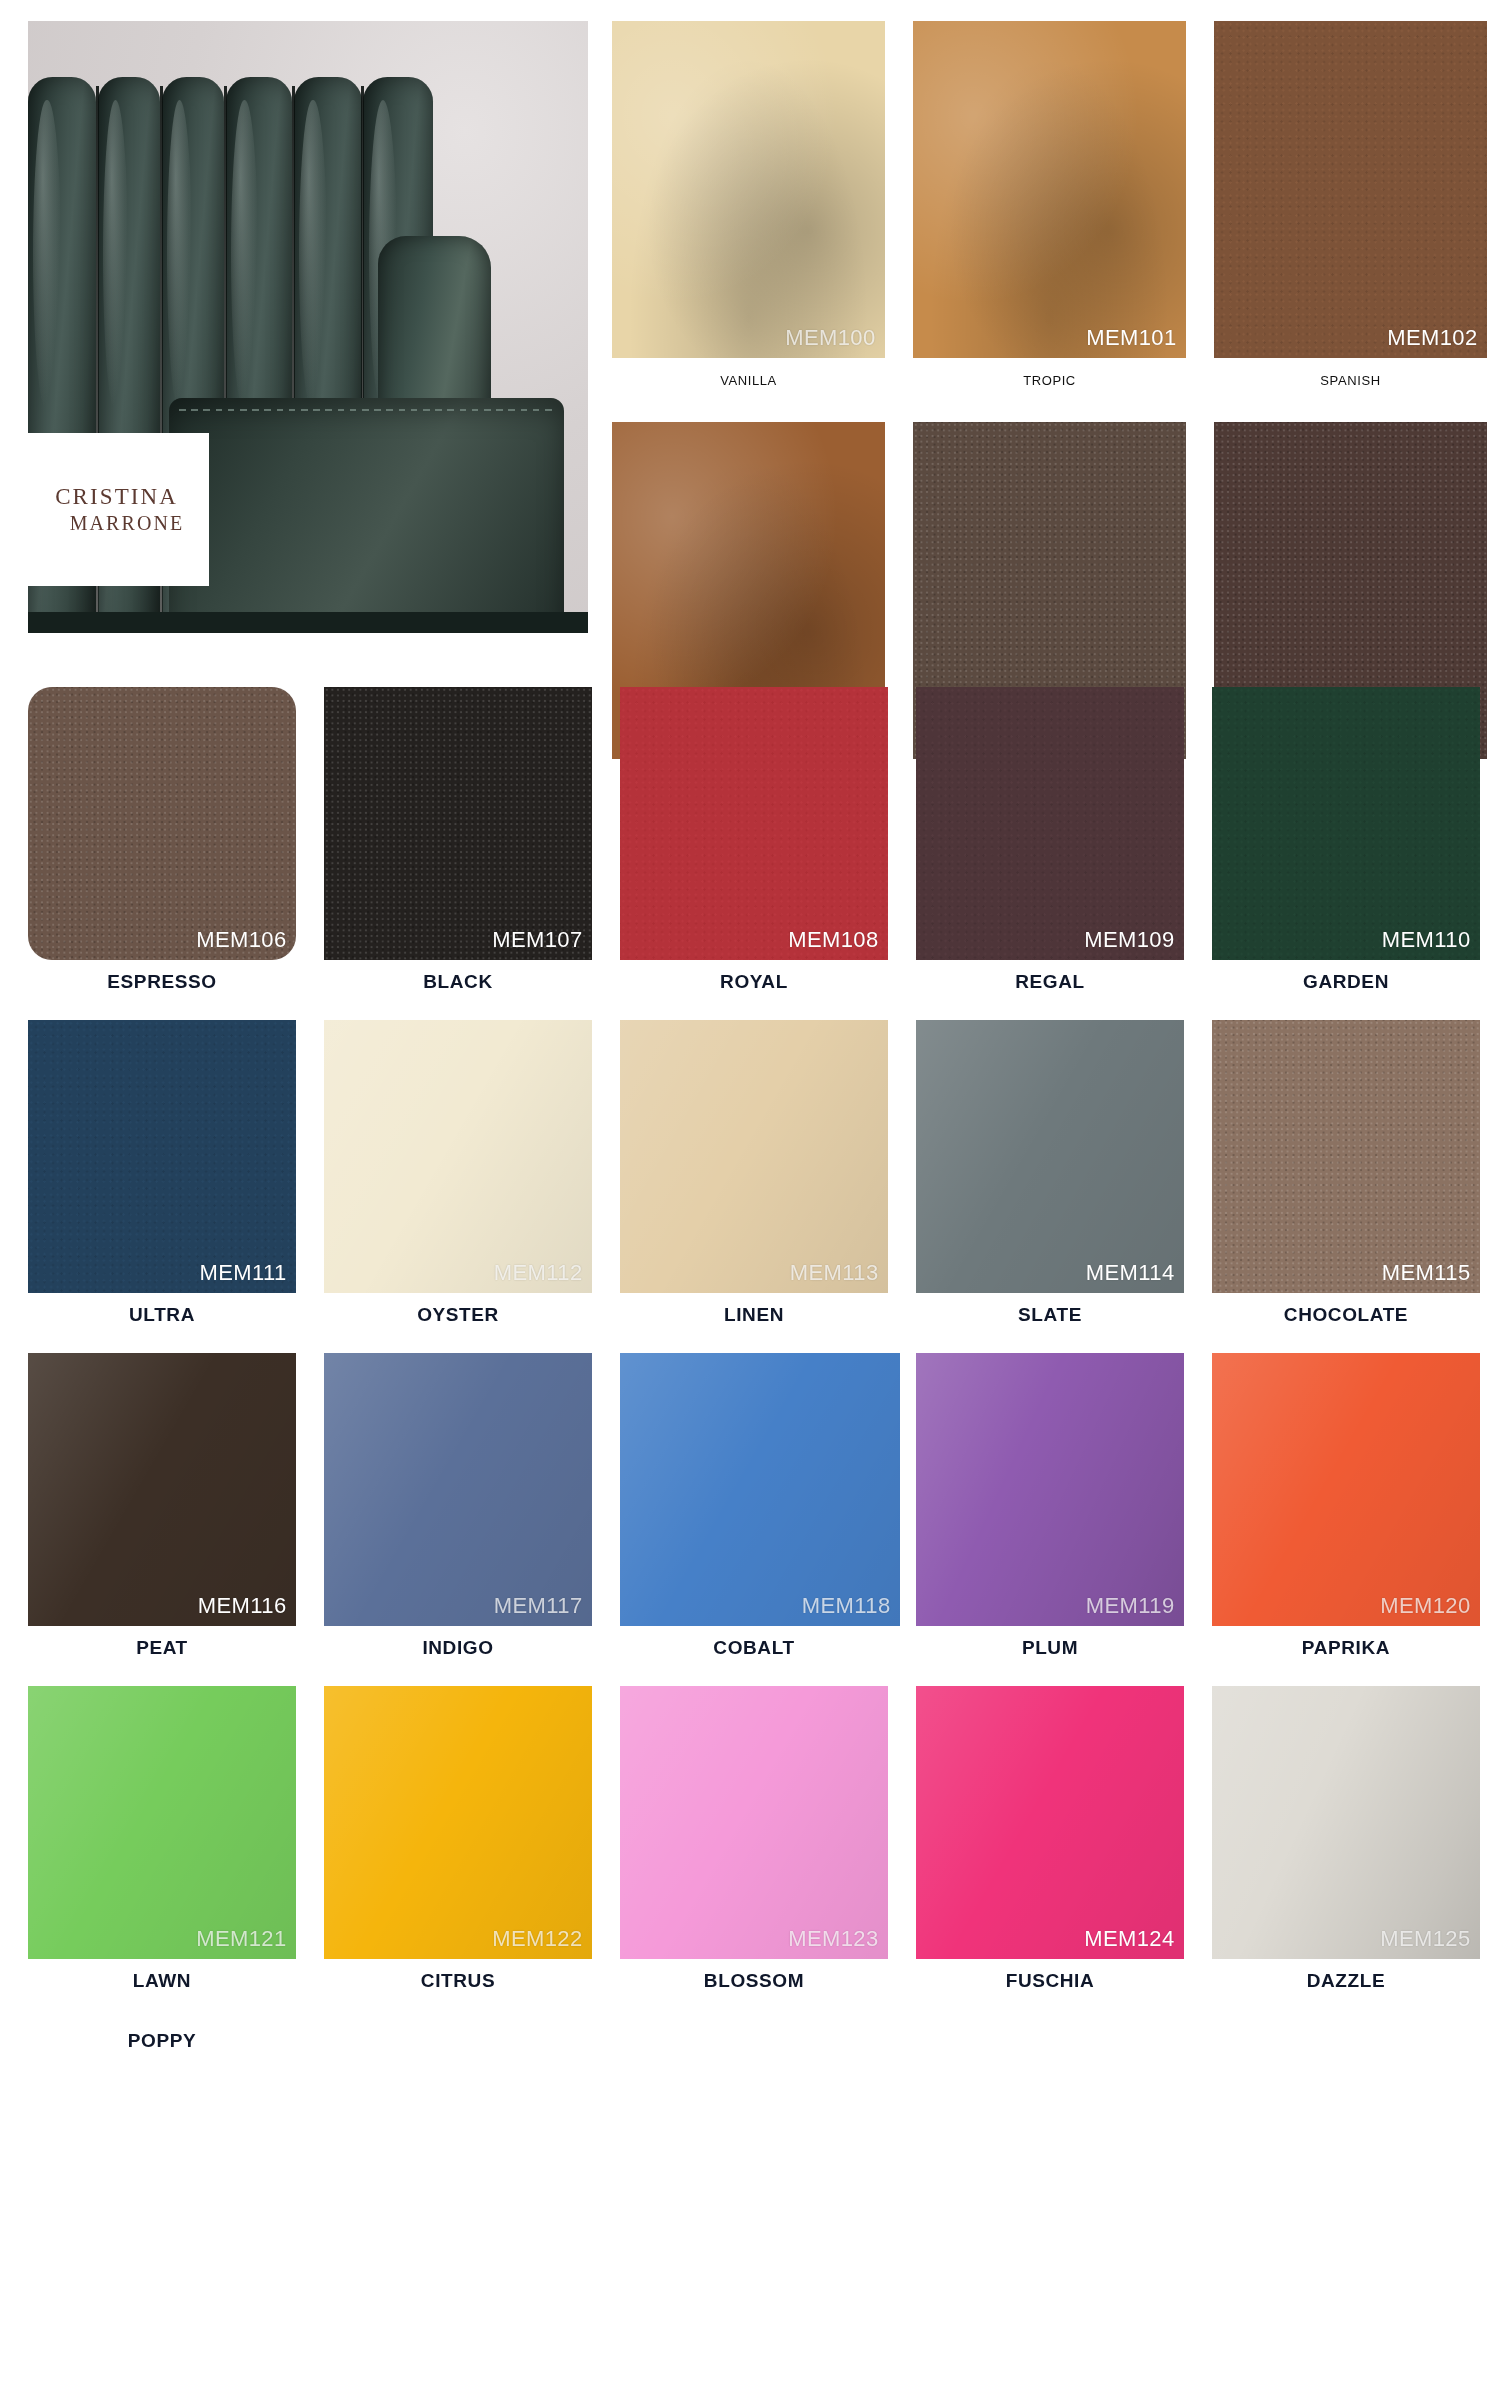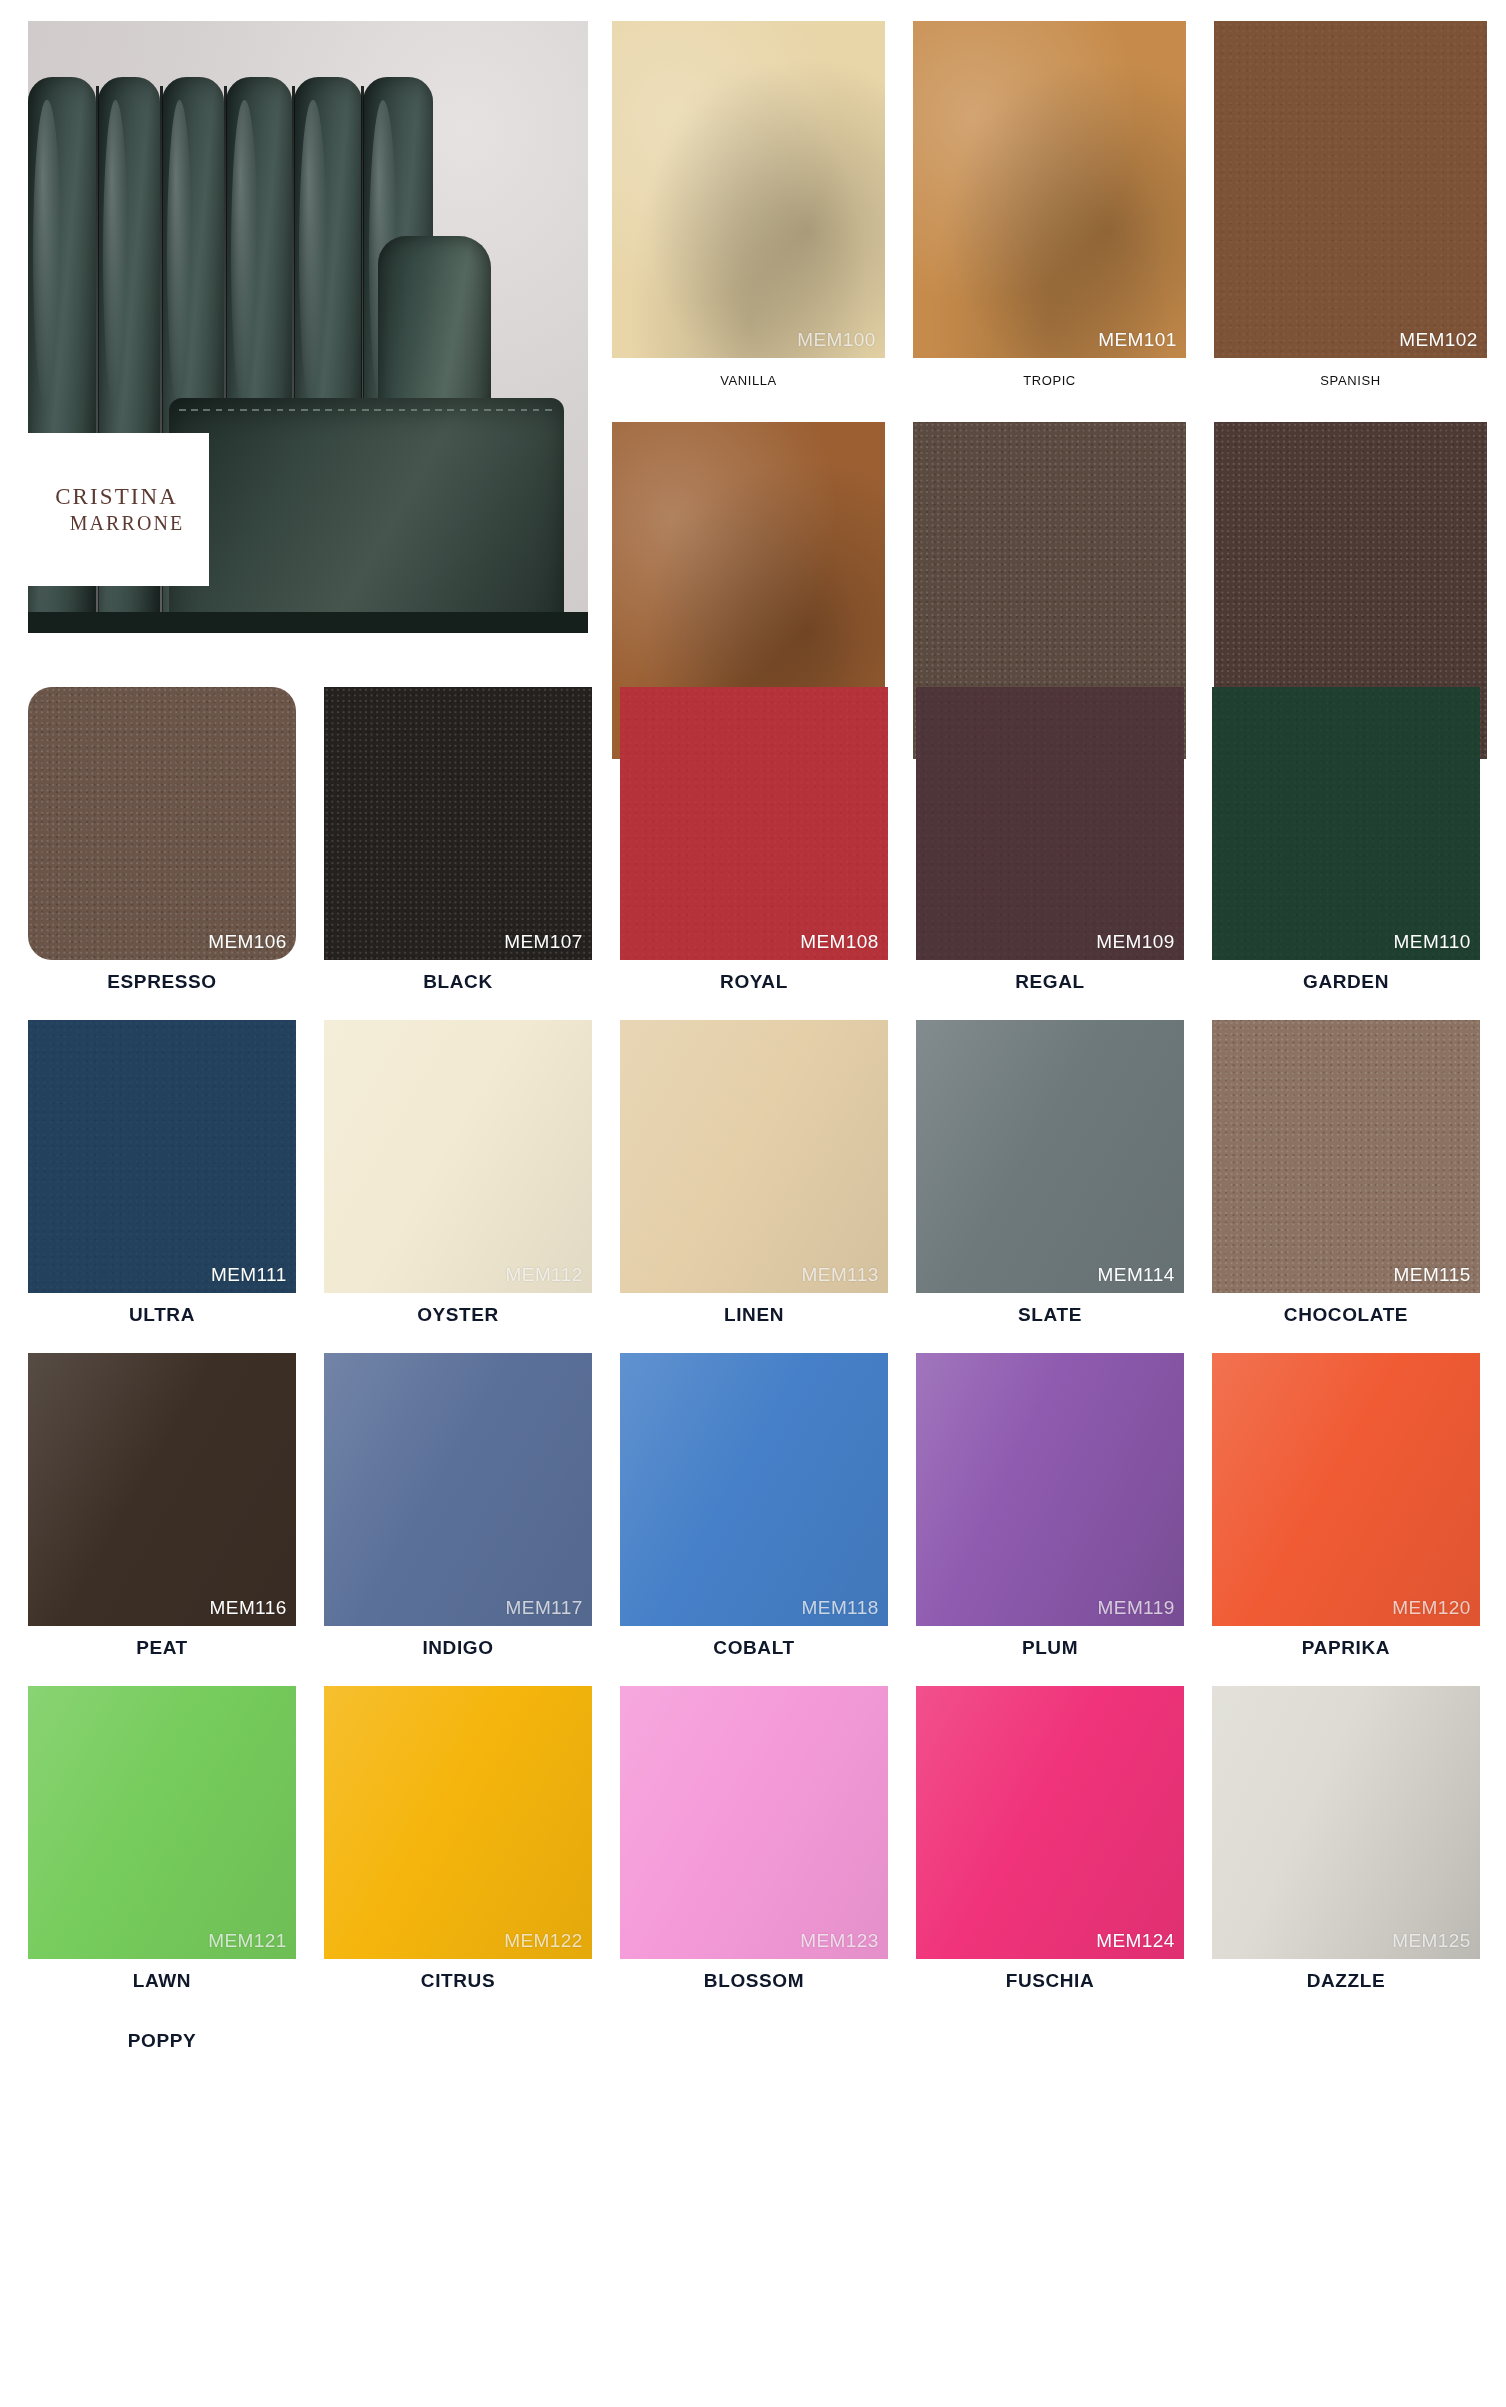--- a/index.html
+++ b/index.html
@@ -49,21 +49,21 @@
 
   
   .main-grid{position:absolute;left:28px;top:687px;width:1455px;
      display:grid;grid-template-columns:repeat(5,268px);gap:17px 28px;}
   .cell{width:268px;}
   .chip{position:relative;width:268px;height:273px;overflow:hidden;}
   .cell .name{height:43px;line-height:43px;text-align:center;font-size:19px;font-weight:bold;
      color:#0f172a;letter-spacing:0.6px;}
 
   
-  .code{position:absolute;right:9.4px;bottom:7.5px;font-size:19px;color:#ffffff;
+  .code{position:absolute;right:9.4px;bottom:7.5px;font-size:22px;color:#ffffff;
      letter-spacing:0.4px;font-family:"Liberation Sans",sans-serif;font-weight:400;
      text-shadow:0 0 1.9px rgba(0,0,0,.18);}
   .code.faint{color:rgba(255,255,255,.72);}
 
   
   .tex{position:absolute;inset:0;pointer-events:none;}
   .tex.grain{
     background-image:
       radial-gradient(rgba(255,255,255,.10) 0.9px, transparent 1.3px),
       radial-gradient(rgba(0,0,0,.12) 0.9px, transparent 1.3px);
@@ -245,21 +245,21 @@
       <div class="name">PEAT</div>
     </div>
     <div class="cell">
       <div class="chip" style="background: rgb(91, 112, 153);">
         <div class="tex smooth"></div>
         <div class="code faint">MEM117</div>
       </div>
       <div class="name">INDIGO</div>
     </div>
     <div class="cell">
-      <div class="chip" style="background: rgb(70, 128, 200);">
+      <div class="chip" style="background: rgb(70, 128, 200); padding-left: 12px;">
         <div class="tex smooth"></div>
         <div class="code faint">MEM118</div>
       </div>
       <div class="name">COBALT</div>
     </div>
     <div class="cell">
       <div class="chip" style="background: rgb(143, 91, 176);">
         <div class="tex sheen"></div>
         <div class="code faint">MEM119</div>
       </div>

